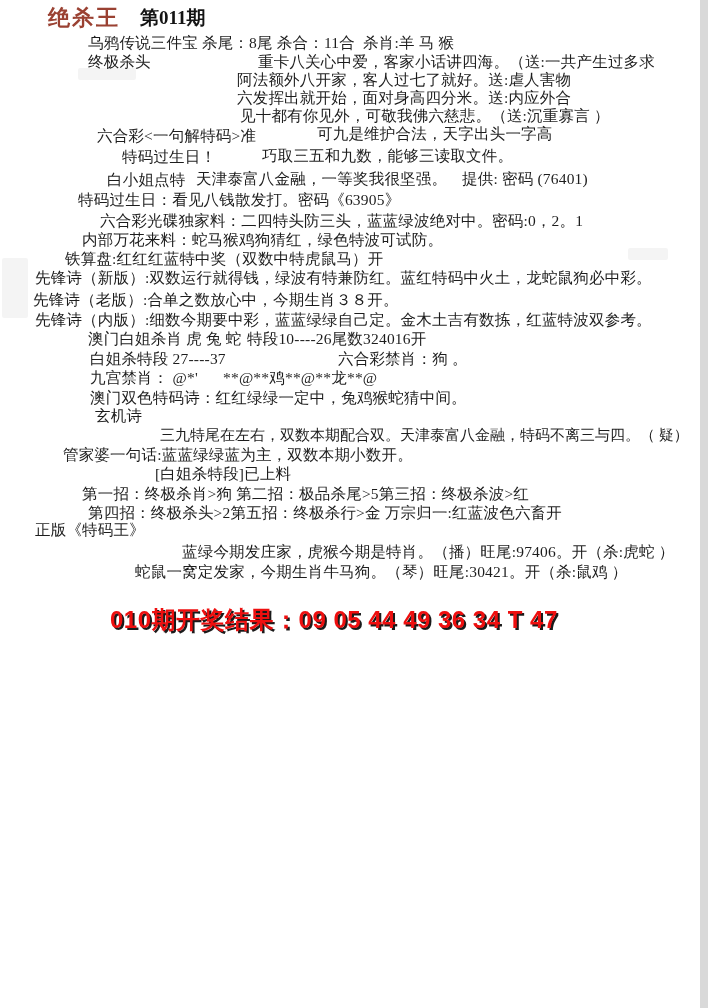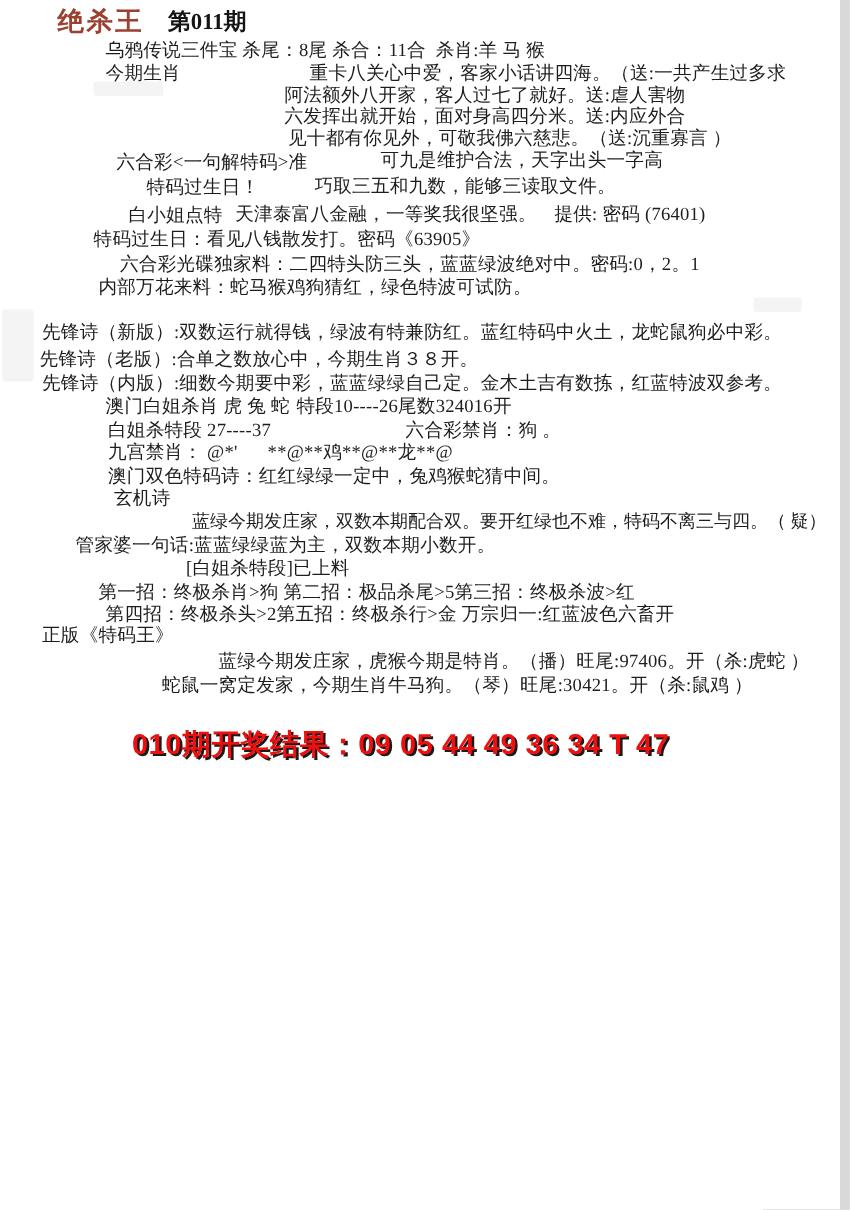--- a/index.html
+++ b/index.html
@@ -48,21 +48,21 @@
 
   <div class="shade" style="left:78px;top:68px;width:58px;height:12px;"></div>
   <div class="shade" style="left:628px;top:248px;width:40px;height:12px;"></div>
   <div class="shade" style="left:2px;top:258px;width:26px;height:60px;"></div>
 
   <span class="brand" style="left:48px;top:3px;">绝杀王</span>
   <span class="issue" style="left:140px;top:5px;">第011期</span>
 
   <span class="ln" style="left:88px;top:33px;">乌鸦传说三件宝 杀尾：8尾 杀合：11合  杀肖:羊 马 猴</span>
 
-  <span class="ln" style="left:88px;top:52px;">今期生肖</span>
+  <span class="ln" style="left:88px;top:52px;">终极杀头</span>
   <span class="ln" style="left:258px;top:52px;">重卡八关心中爱，客家小话讲四海。（送:一共产生过多求</span>
   <span class="ln" style="left:237px;top:70px;">阿法额外八开家，客人过七了就好。送:虐人害物</span>
   <span class="ln" style="left:237px;top:88px;">六发挥出就开始，面对身高四分米。送:内应外合</span>
   <span class="ln" style="left:240px;top:106px;">见十都有你见外，可敬我佛六慈悲。（送:沉重寡言 ）</span>
 
   <span class="ln" style="left:97px;top:126px;">六合彩&lt;一句解特码&gt;准</span>
   <span class="ln" style="left:317px;top:124px;">可九是维护合法，天字出头一字高</span>
 
   <span class="ln" style="left:122px;top:147px;">特码过生日！</span>
   <span class="ln" style="left:262px;top:146px;">巧取三五和九数，能够三读取文件。</span>
@@ -70,38 +70,39 @@
   <span class="ln" style="left:107px;top:170px;">白小姐点特</span>
   <span class="ln" style="left:196px;top:169px;">天津泰富八金融，一等奖我很坚强。</span>
   <span class="ln" style="left:462px;top:169px;">提供: 密码 (76401)</span>
 
   <span class="ln" style="left:78px;top:190px;">特码过生日：看见八钱散发打。密码《63905》</span>
 
   <span class="ln" style="left:100px;top:211px;">六合彩光碟独家料：二四特头防三头，蓝蓝绿波绝对中。</span>
   <span class="ln" style="left:492px;top:211px;">密码:0，2。1</span>
 
   <span class="ln" style="left:82px;top:230px;">内部万花来料：蛇马猴鸡狗猜红，绿色特波可试防。</span>
+  <span class="ln" style="left:65px;top:249px;">铁算盘:红红红蓝特中奖（双数中特虎鼠马）开</span>
 
   <span class="ln" style="left:35px;top:268px;">先锋诗（新版）:双数运行就得钱，绿波有特兼防红。蓝红特码中火土，龙蛇鼠狗必中彩。</span>
   <span class="ln" style="left:33px;top:290px;">先锋诗（老版）:合单之数放心中，今期生肖３８开。</span>
   <span class="ln" style="left:35px;top:310px;">先锋诗（内版）:细数今期要中彩，蓝蓝绿绿自己定。金木土吉有数拣，红蓝特波双参考。</span>
 
   <span class="ln" style="left:88px;top:329px;font-family:Liberation Serif, serif;">澳门白姐杀肖 虎 兔 蛇</span>
   <span class="ln" style="left:247px;top:329px;">特段10----26尾数324016开</span>
 
   <span class="ln" style="left:90px;top:349px;">白姐杀特段 27----37</span>
   <span class="ln" style="left:338px;top:349px;">六合彩禁肖：狗 。</span>
 
   <span class="ln" style="left:90px;top:368px;">九宫禁肖： @*'</span>
   <span class="ln" style="left:223px;top:368px;">**@**鸡**@**龙**@</span>
 
   <span class="ln" style="left:90px;top:388px;">澳门双色特码诗：红红绿绿一定中，兔鸡猴蛇猜中间。</span>
 
   <span class="ln" style="left:95px;top:406px;">玄机诗</span>
-  <span class="ln sm" style="left:160px;top:426px;">蓝绿今期发庄家，双数本期配合双。要开红绿也不难，特码不离三与四。（ 疑）</span>
+  <span class="ln sm" style="left:160px;top:426px;">三九特尾在左右，双数本期配合双。天津泰富八金融，特码不离三与四。（ 疑）</span>
 
   <span class="ln" style="left:63px;top:445px;">管家婆一句话:蓝蓝绿绿蓝为主，双数本期小数开。</span>
   <span class="ln" style="left:155px;top:464px;">[白姐杀特段]已上料</span>
   <span class="ln" style="left:82px;top:484px;">第一招：终极杀肖&gt;狗 第二招：极品杀尾&gt;5第三招：终极杀波&gt;红</span>
   <span class="ln" style="left:88px;top:503px;">第四招：终极杀头&gt;2第五招：终极杀行&gt;金 万宗归一:红蓝波色六畜开</span>
 
   <span class="ln" style="left:35px;top:520px;">正版《特码王》</span>
   <span class="ln" style="left:182px;top:542px;">蓝绿今期发庄家，虎猴今期是特肖。（播）旺尾:97406。开（杀:虎蛇 ）</span>
   <span class="ln" style="left:135px;top:562px;">蛇鼠一窝定发家，今期生肖牛马狗。（琴）旺尾:30421。开（杀:鼠鸡 ）</span>
 

